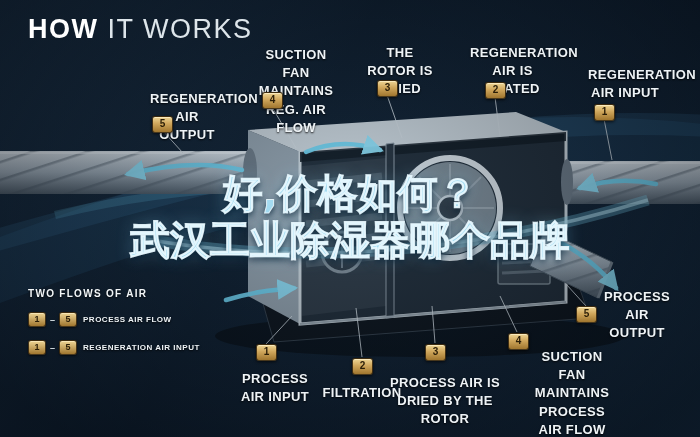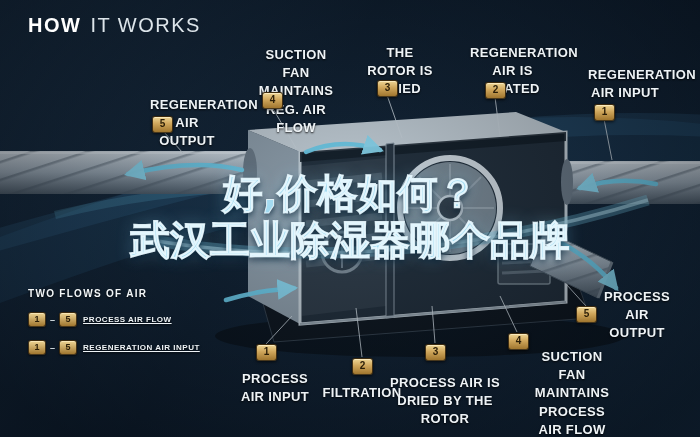--- a/index.html
+++ b/index.html
@@ -2,39 +2,39 @@
 <html><head>
 <meta charset="utf-8">
 <style>
   html,body{margin:0;padding:0;background:#08101a;}
   .stage{position:relative;width:700px;height:437px;overflow:hidden;
     background:linear-gradient(120deg,#16293c 0%,#0c1a29 40%,#0e1d2d 75%,#122639 100%);
     font-family:"Liberation Sans",sans-serif;}
   .layer-svg{position:absolute;left:0;top:0;z-index:1;}
   .vignette{position:absolute;inset:0;z-index:2;pointer-events:none;
     background:radial-gradient(ellipse at 50% 45%,rgba(70,110,145,.12) 0%,rgba(4,9,16,.45) 90%);}
-  .title{position:absolute;left:28px;top:14px;z-index:3;font-size:20px;letter-spacing:1.5px;color:#fff;white-space:nowrap;}
+  .title{position:absolute;left:28px;top:14px;z-index:3;font-size:27px;letter-spacing:1.5px;color:#fff;white-space:nowrap;}
   .title .b{font-weight:bold;}
   .title .l{font-weight:normal;color:#dde5ea;margin-left:9px;}
   .bdg{position:absolute;width:19px;height:15px;border-radius:3px;z-index:3;
     background:linear-gradient(180deg,#eed594 0%,#cfa65b 45%,#a0762f 100%);
     border:1px solid rgba(42,28,8,.85);
     box-shadow:0 1px 3px rgba(0,0,0,.65), inset 0 1px 0 rgba(255,242,205,.7);
     color:#2a1d07;font-weight:bold;font-size:10px;line-height:14px;text-align:center;}
   .lbl{position:absolute;z-index:3;color:#eef3f6;font-weight:bold;font-size:13px;line-height:1.4;
     letter-spacing:.35px;text-align:center;text-shadow:0 1px 2px rgba(0,0,0,.85);}
   .legend{position:absolute;left:28px;top:288px;z-index:3;}
   .legend-title{color:#f2f6f8;font-weight:bold;font-size:10px;letter-spacing:1.3px;text-shadow:0 1px 2px rgba(0,0,0,.8);}
   .legend-row{display:flex;align-items:center;margin-top:13px;}
   .lbdg{width:16px;height:13px;border-radius:3px;display:inline-block;
     background:linear-gradient(180deg,#eed594,#a0762f);border:1px solid rgba(42,28,8,.85);
     box-shadow:0 1px 2px rgba(0,0,0,.6), inset 0 1px 0 rgba(255,242,205,.6);
     color:#2a1d07;font-weight:bold;font-size:9px;line-height:12px;text-align:center;}
   .dash{color:#d9e1e6;font-weight:bold;font-size:9px;margin:0 4px;}
-  .legend-lbl{color:#eef3f6;font-weight:bold;font-size:8px;letter-spacing:.5px;margin-left:6px;text-shadow:0 1px 2px rgba(0,0,0,.8);text-decoration:underline;}
+  .legend-lbl{color:#eef3f6;font-weight:bold;font-size:8px;letter-spacing:.5px;margin-left:6px;text-shadow:0 1px 2px rgba(0,0,0,.8);}
   .watermark{position:absolute;left:40px;top:170px;width:620px;z-index:4;text-align:center;
     font-family:"DejaVu Sans","Liberation Sans",sans-serif;font-weight:bold;font-size:40px;line-height:1.18;
     color:#a4dbf1;-webkit-text-stroke:1px rgba(238,250,255,.85);
     text-shadow:0 3px 6px rgba(0,25,45,.85),0 0 16px rgba(140,215,245,.45);}
 </style>
 </head>
 <body>
 
 <div class="stage">
 
@@ -143,21 +143,21 @@
       <line x1="586" y1="306" x2="566" y2="284"></line>
     </g>
   </svg>
 
   <div class="vignette"></div>
 
   <div class="title">
     <span class="b">HOW</span><span class="l">IT WORKS</span>
   </div>
 
-  <div class="lbl" style="left:150px;top:96px;width:74px">REGENERATION AIR OUTPUT</div>
+  <div class="lbl" style="left:150px;top:90px;width:74px">REGENERATION AIR OUTPUT</div>
   <div class="bdg" style="left:152px;top:116px">5</div>
 
   <div class="lbl" style="left:258px;top:46px;width:76px">SUCTION FAN MAINTAINS REG. AIR FLOW</div>
   <div class="bdg" style="left:262px;top:92px">4</div>
 
   <div class="lbl" style="left:365px;top:44px;width:70px">THE ROTOR IS DRIED</div>
   <div class="bdg" style="left:377px;top:80px">3</div>
 
   <div class="lbl" style="left:470px;top:44px;width:85px">REGENERATION AIR IS HEATED</div>
   <div class="bdg" style="left:485px;top:82px">2</div>

